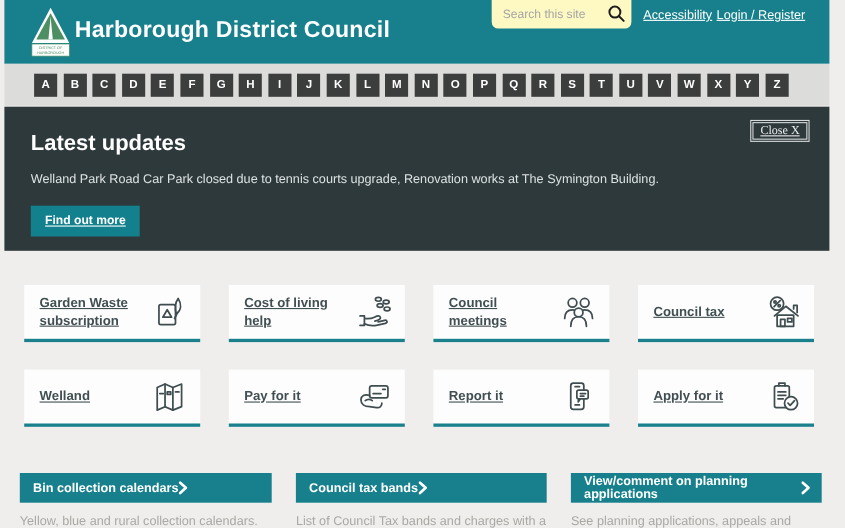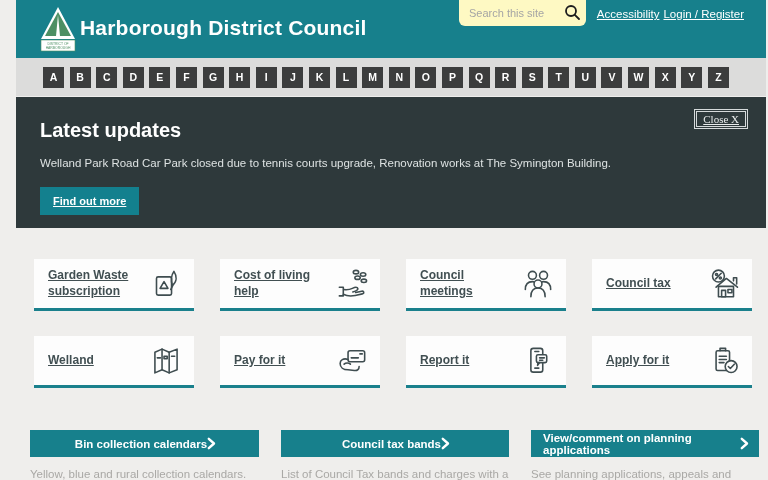--- a/index.html
+++ b/index.html
@@ -1,21 +1,21 @@
 <!DOCTYPE html>
 <html><head>
 <meta charset="utf-8">
 <style>
   html,body{margin:0;padding:0;}
   body{
     position:relative;width:768px;height:480px;overflow:hidden;
     background:#efeeec;font-family:"Liberation Sans",sans-serif;
     -webkit-font-smoothing:antialiased;
   }
-  .page{position:absolute;top:0;left:16px;width:750px;height:480px;}
+  .page{position:absolute;top:0;left:4px;width:750px;height:480px;}
 
   
   .site-header{position:absolute;top:0;left:0;width:750px;height:58px;background:#17808c;}
   .logo{position:absolute;left:24px;top:6px;width:36px;height:46px;}
   .site-title{position:absolute;left:64px;top:16px;margin:0;color:#ffffff;font-size:21px;font-weight:bold;letter-spacing:0.2px;white-space:nowrap;}
   .search-box{position:absolute;left:443px;top:0;width:127px;height:26px;background:#fef9c3;border-radius:0 0 6px 6px;}
   .search-box input{border:none;outline:none;background:transparent;width:92px;height:100%;padding:0 0 0 10px;font-size:11px;font-family:inherit;color:#444;}
   .search-box input::placeholder{color:#a5a5a5;}
   .search-btn{position:absolute;right:5px;top:4px;width:18px;height:18px;background:none;border:none;padding:0;cursor:pointer;}
   .header-links{position:absolute;top:8px;right:22px;display:flex;gap:4px;justify-content:center;}
@@ -34,21 +34,21 @@
 
   
   .cards{position:absolute;top:259px;left:18px;display:grid;grid-template-columns:repeat(4,160px);column-gap:26px;row-gap:25px;}
   .card{height:52px;background:#fdfdfd;border-bottom:3px solid #1a808c;display:flex;align-items:center;justify-content:space-between;padding:0 9px 0 14px;box-sizing:border-box;text-decoration:none;cursor:pointer;}
   .card-label{color:#414f52;font-size:12px;font-weight:bold;text-decoration:underline;line-height:1.3;max-width:96px;}
   .card-icon{flex:0 0 auto;}
   .card-icon svg{width:38px;height:38px;display:block;}
 
   
   .quick-links{position:absolute;top:430px;left:14px;display:grid;grid-template-columns:229px 228px 228px;column-gap:22px;}
-  .ql-bar{height:27px;background:#17808c;display:flex;align-items:center;justify-content:center;padding:0 10px 0 12px;text-decoration:none;cursor:pointer;}
+  .ql-bar{height:27px;background:#17808c;display:flex;align-items:center;justify-content:flex-start;padding:0 10px 0 12px;text-decoration:none;cursor:pointer;}
   .ql-label{color:#ffffff;font-size:11.5px;font-weight:bold;}
   .chev{display:flex;align-items:center;}
   .ql-desc{margin:10px 0 0 0;color:#a9a8a5;font-size:11.5px;line-height:1.35;}
 </style>
 </head>
 <body>
 
 <div class="page">
 
   <header class="site-header">

